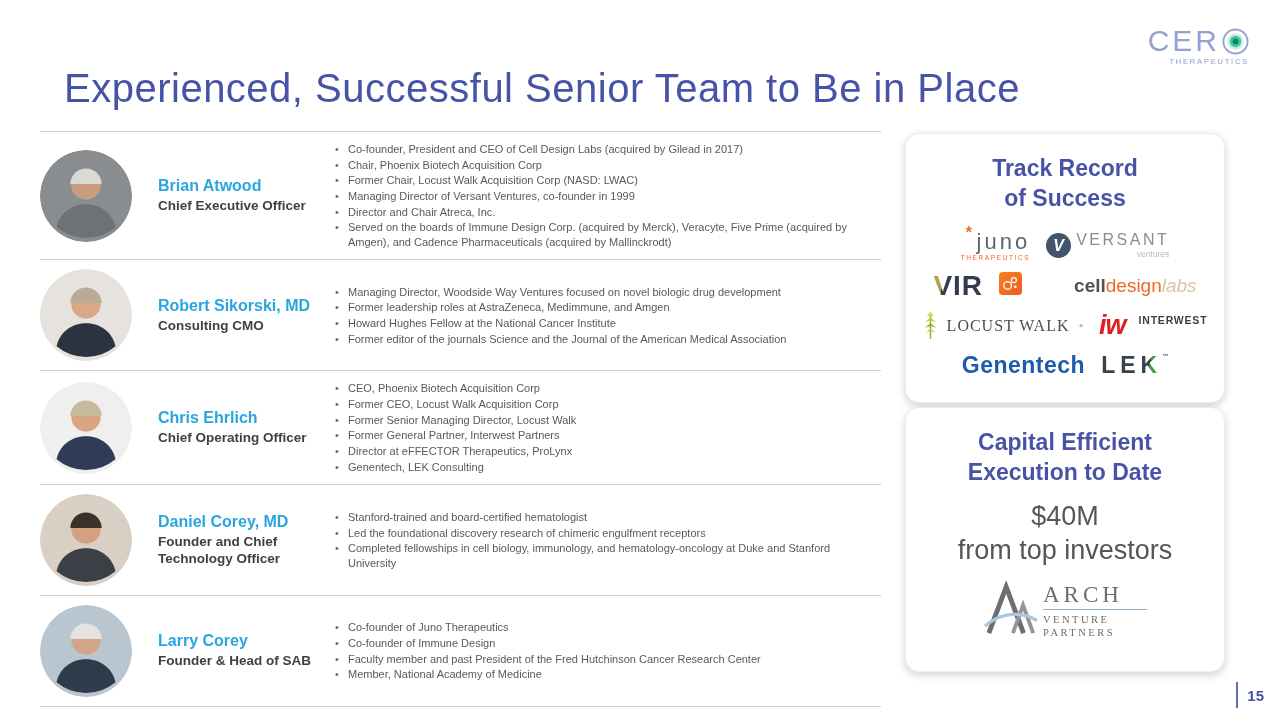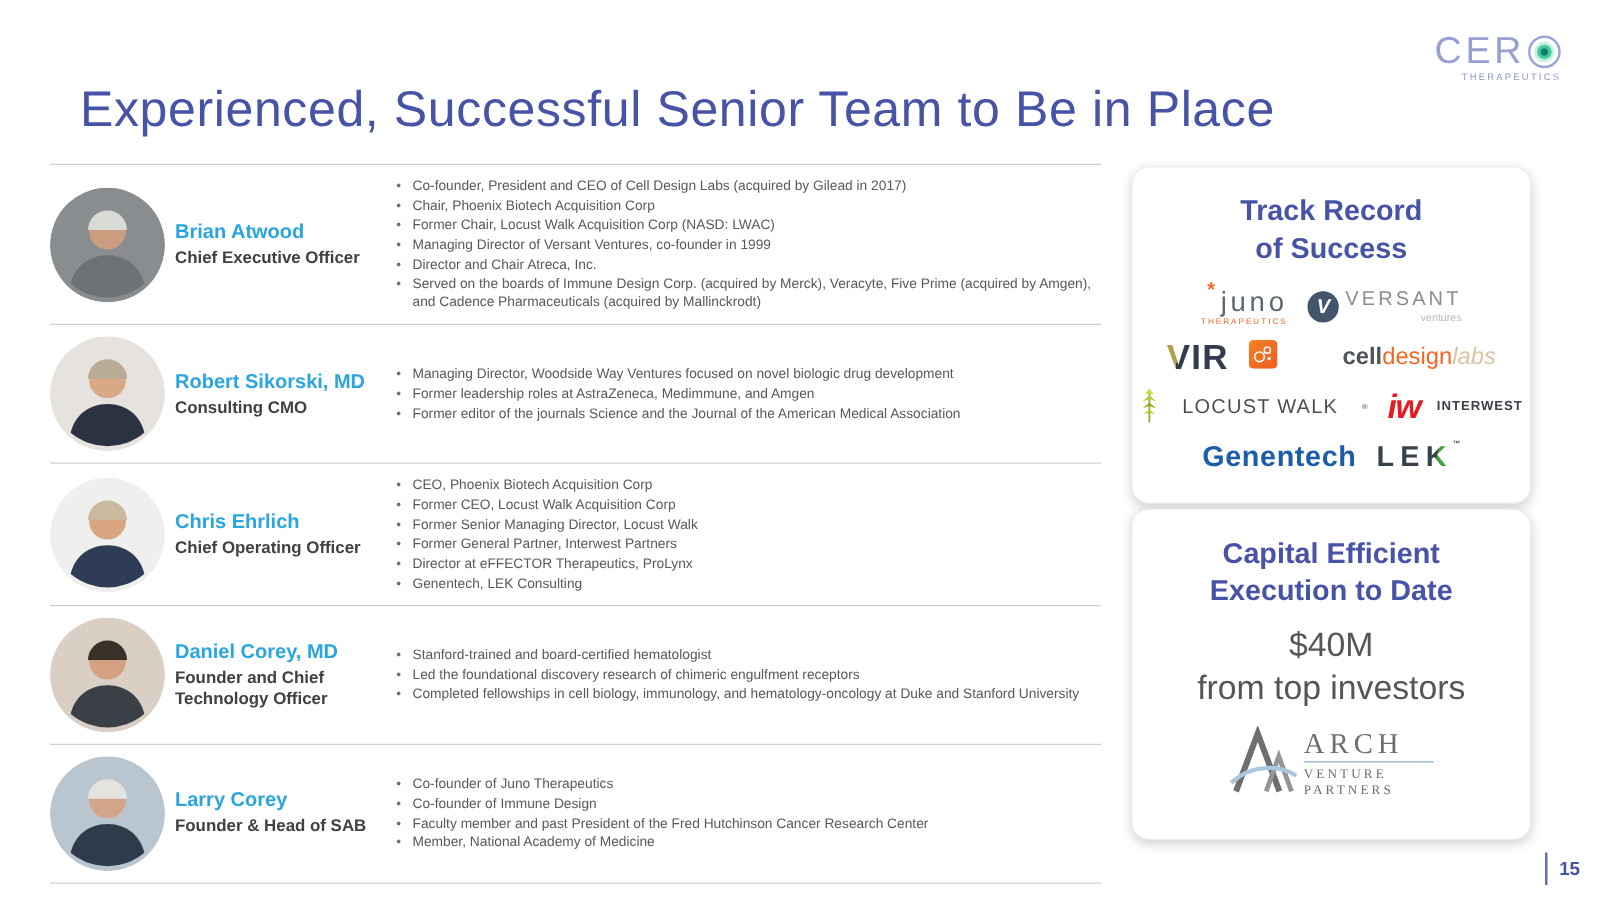--- a/index.html
+++ b/index.html
@@ -32,21 +32,21 @@
     border-top:1px solid #cfcfcf;
     display:flex; align-items:center;
     min-height:110px; padding:9px 0;
   }
   .avatar { width:92px; height:92px; border-radius:50%; overflow:hidden; flex:0 0 92px; }
   .avatar svg { display:block; width:100%; height:100%; }
   .av-bg { fill:var(--bg); }
   .av-shirt { fill:var(--shirt); }
   .av-skin { fill:var(--skin); }
   .av-hair { fill:var(--hair); }
-  .member-id { width:160px; margin-left:8px; flex:0 0 160px; }
+  .member-id { width:160px; margin-left:26px; flex:0 0 160px; }
   .member-name { font-size:16px; font-weight:700; color:#2aa5df; margin-bottom:2px; }
   .member-role { font-size:13.5px; font-weight:700; color:#414042; line-height:1.3; }
   .member-bullets { list-style:none; margin-left:14px; flex:1; }
   .member-bullets li {
     position:relative; padding-left:16px;
     font-size:11px; color:#58595b; line-height:1.33; margin:1px 0;
   }
   .member-bullets li::before { content:"\2022"; position:absolute; left:3px; color:#6d6e71; }
 
   
@@ -89,25 +89,25 @@
     -webkit-background-clip:text; background-clip:text; color:transparent;
   }
   .vir-ir { color:#323c4e; }
 
   .cdl { gap:5px; }
   .cdl-text { font-size:19px; line-height:1;margin-left:47px; }
   .cdl-p1 { font-weight:700; color:#4d5257; }
   .cdl-p2 { color:#f26722; }
   .cdl-p3 { color:#d8c6a6; font-style:italic; }
 
-  .locust { gap:19px; font-family:Liberation Sans, sans-serif;align-items:center; }
+  .locust { gap:9px; font-family:Liberation Serif, serif;align-items:center; }
   .locust-word { font-size:16px; color:#4b4f54; letter-spacing:1px; }
   .locust-reg { font-size:6px; vertical-align:super; color:#4b4f54; }
 
-  .iw { gap:13px; align-items:center; }
+  .iw { gap:13px; align-items:flex-start; }
   .iw-mark { font-size:27px; font-weight:800; font-style:italic; color:#e31b23; line-height:0.85; letter-spacing:-1px; }
   .iw-word { font-size:10.5px; font-weight:700; color:#3b3f48; letter-spacing:0.8px; margin-bottom:2px; }
 
   .genentech-word { font-size:23px; font-weight:700; color:#1c5dab; letter-spacing:0.5px; }
 
   .lek { font-size:23px; font-weight:800; letter-spacing:5px; color:#37424c; align-items:flex-start; }
   .lek-k {
     background:linear-gradient(105deg,#37424c 42%,#3fa142 42%);
     -webkit-background-clip:text; background-clip:text; color:transparent;
   }
@@ -180,20 +180,21 @@
         <path class="av-hair" d="M33 37 A17 17 0 0 1 67 37 Z"></path>
       </svg>
     </div>
     <div class="member-id">
       <div class="member-name">Robert Sikorski, MD</div>
       <div class="member-role">Consulting CMO</div>
     </div>
     <ul class="member-bullets">
         <li>Managing Director, Woodside Way Ventures focused on novel biologic drug development</li>
         <li>Former leadership roles at AstraZeneca, Medimmune, and Amgen</li>
+        <li>Howard Hughes Fellow at the National Cancer Institute</li>
         <li>Former editor of the journals Science and the Journal of the American Medical Association</li>
       </ul>
   </div>
 
   <div class="team-row" style="--bg: #efefed; --skin: #d8a482; --hair: #c9b99f; --shirt: #2e3d55;">
     <div class="avatar">
       <svg viewBox="0 0 100 100" aria-hidden="true">
         <circle class="av-bg" cx="50" cy="50" r="50"></circle>
         <path class="av-shirt" d="M50 59 C33 59 21 70 18 84 A50 50 0 0 0 82 84 C79 70 67 59 50 59 Z"></path>
         <circle class="av-skin" cx="50" cy="38" r="16"></circle>

